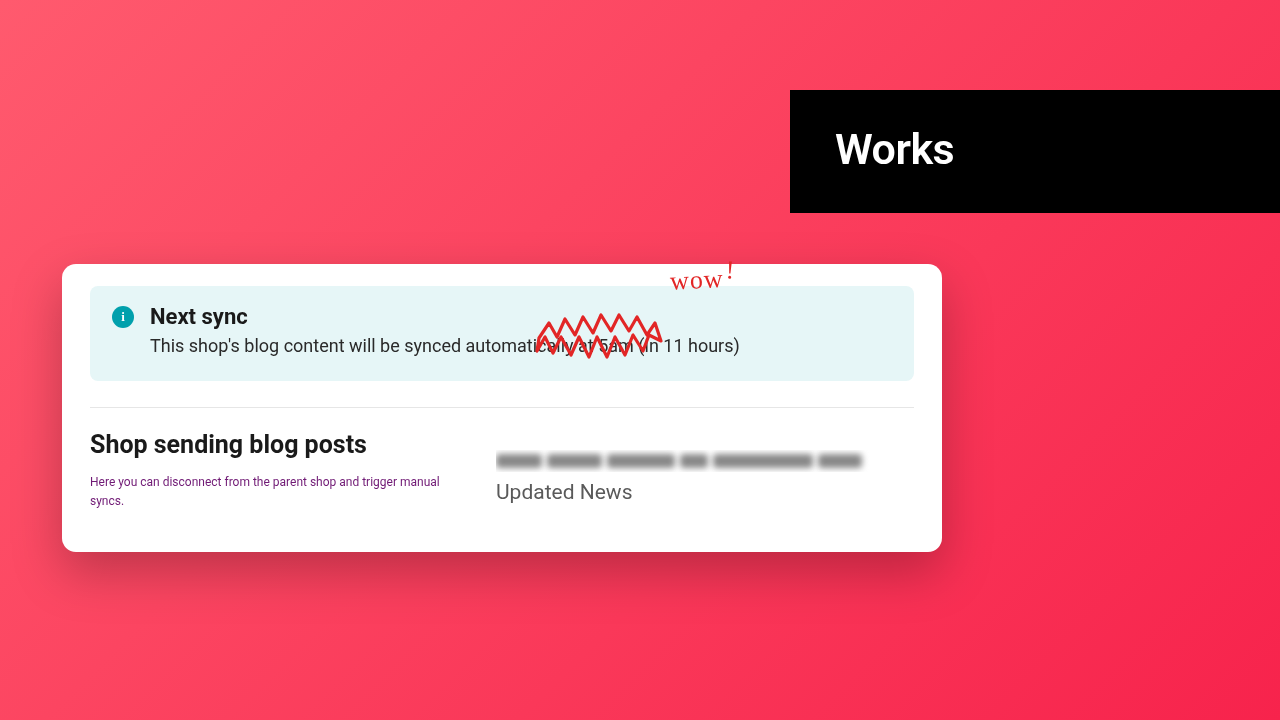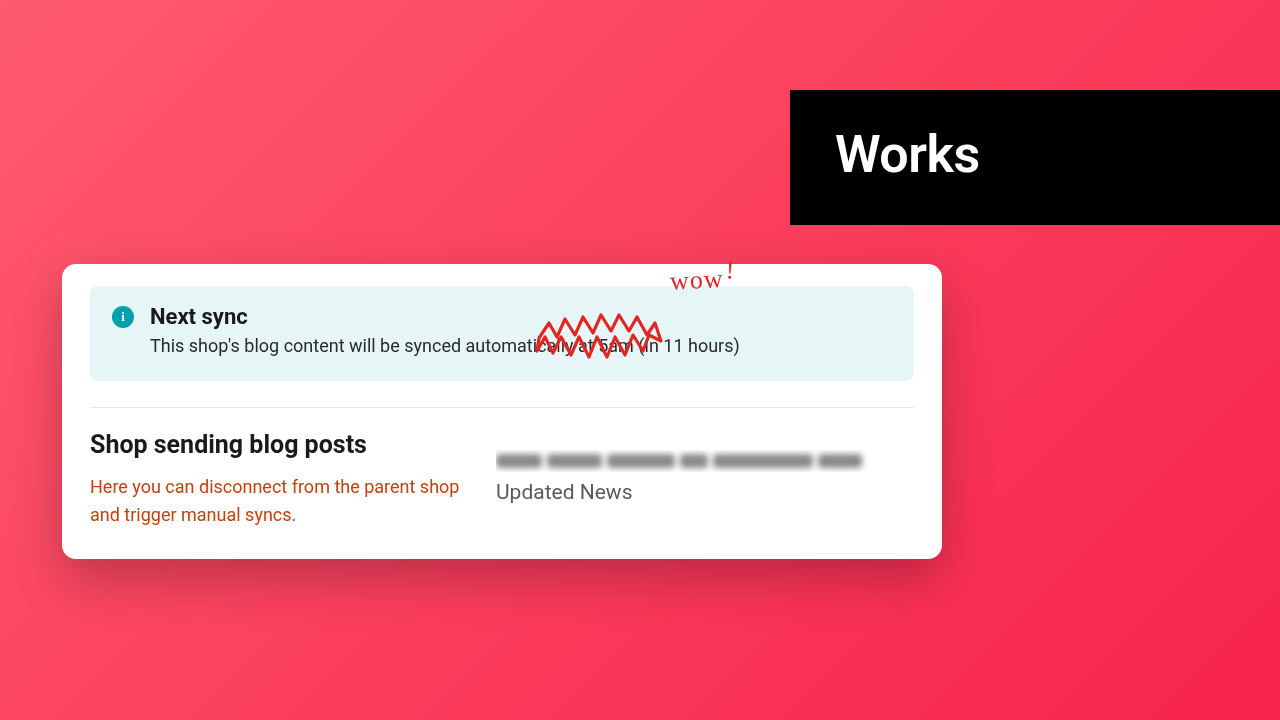--- a/index.html
+++ b/index.html
@@ -15,21 +15,21 @@
     .headline-box {
       position: absolute;
       top: 90px;
       right: 0;
       background: #000000;
       padding: 30px 40px 35px 45px;
       min-width: 490px;
     }
     .headline-box h1 {
       color: #ffffff;
-      font-size: 52px;
+      font-size: 43px;
       font-weight: 600;
       line-height: 1.35;
       letter-spacing: -0.5px;
     }
 
     .card {
       position: absolute;
       left: 62px;
       top: 264px;
       width: 880px;
@@ -91,22 +91,22 @@
     .left {
       flex: 0 0 370px;
     }
     .left h3 {
       font-size: 25px;
       font-weight: 700;
       color: #1a1a1a;
       margin-bottom: 14px;
     }
     .left p {
-      font-size: 18px;
-      color: #c2410c;
+      font-size: 12px;
+      color: #701a75;
       line-height: 1.55;
     }
 
     .right {
       flex: 1;
       padding-top: 6px;
     }
     .shop-card {
       border-radius: 8px;
       padding: 14px 14px 18px 6px;

